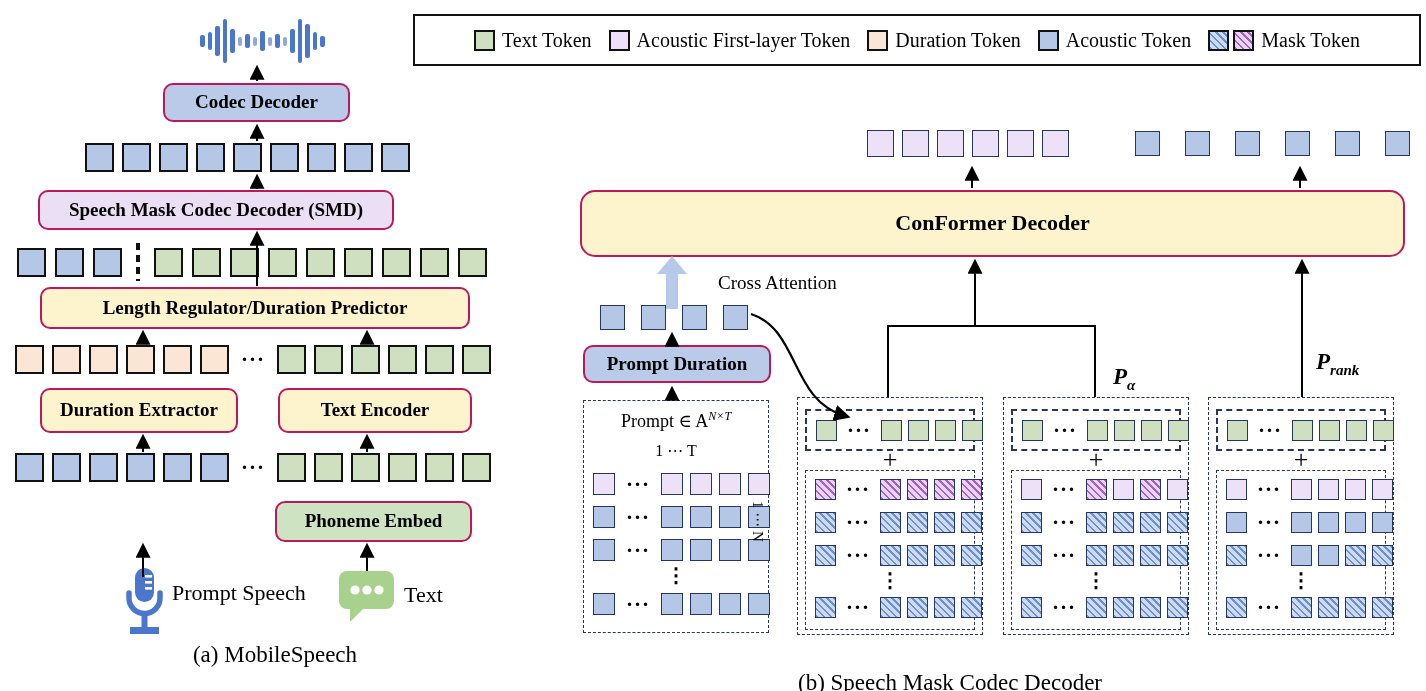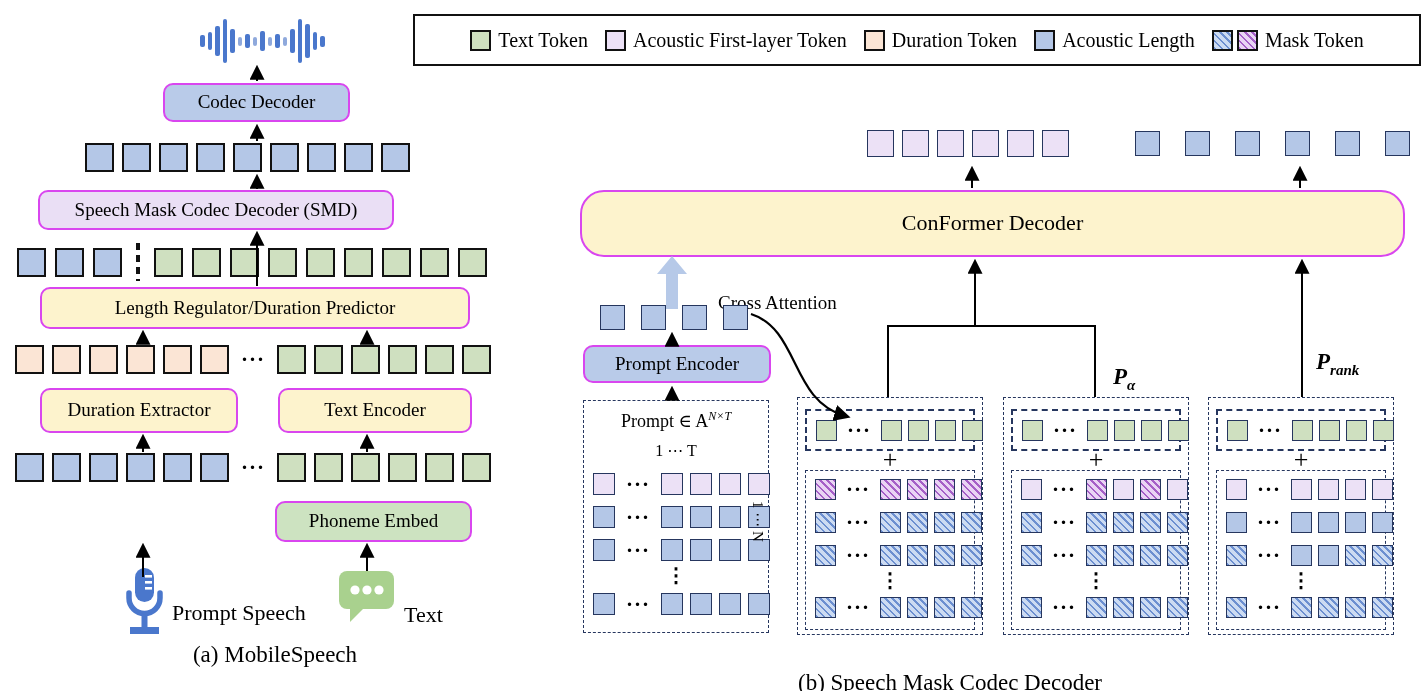--- a/index.html
+++ b/index.html
@@ -1,21 +1,21 @@
 <!DOCTYPE html>
 <html><head>
 <meta charset="utf-8">
 <style>
   html,body{margin:0;padding:0;background:#fff;}
   #fig{position:relative;width:1426px;height:691px;background:#fff;
        font-family:"Liberation Serif","DejaVu Serif",serif;color:#000;overflow:hidden;padding-left:24px;}
 
   
-  .box{position:absolute;box-sizing:border-box;border:2px solid #d946ef;border-radius:10px;
-       display:flex;align-items:center;justify-content:center;font-size:19px;line-height:1.1;text-align:center;}
+  .box{position:absolute;box-sizing:border-box;border:2px solid #be185d;border-radius:10px;
+       display:flex;align-items:center;justify-content:center;font-size:19px;line-height:1.1;text-align:center;font-weight:bold;}
   .fill-blue{background:#b9cbe9;}
   .fill-yellow{background:#fdf3cd;}
   .fill-purple{background:#eadff5;}
   .fill-green{background:#cde3c1;}
 
   
   .trow{position:absolute;display:flex;align-items:center;}
   .tok{display:inline-block;box-sizing:border-box;border:1.7px solid #26365e;flex:0 0 auto;}
   .black-border .tok{border:2px solid #111;}
   .sz29 .tok{width:29px;height:29px;}
@@ -47,21 +47,21 @@
 
   .plabel{position:absolute;font-size:23px;font-weight:bold;font-style:italic;}
   .plabel sub{font-size:15px;font-weight:bold;}
 
   
   #legend{position:absolute;left:413px;top:14px;width:1008px;height:52px;box-sizing:border-box;
       border:2.2px solid #111;display:flex;align-items:center;justify-content:center;gap:17px;font-size:20px;}
   .legend-item{display:flex;align-items:center;gap:7px;}
   .legend-item .sw{display:flex;gap:4px;}
 
-  .label{position:absolute;white-space:nowrap;margin-top:20px;}
+  .label{position:absolute;white-space:nowrap;}
   .caption{position:absolute;font-size:23px;text-align:center;white-space:nowrap;}
 
   
   #waveform{position:absolute;left:200px;top:18px;width:120px;height:46px;
       display:flex;align-items:center;gap:3px;}
   #waveform span{width:4.5px;border-radius:2px;background:#4a77cc;flex:0 0 auto;}
   #waveform span.lt{background:#8fa9dc;}
 
   svg.overlay{position:absolute;left:0;top:0;pointer-events:none;}
   .icon{position:absolute;}
@@ -87,21 +87,21 @@
     <div class="legend-item">
       <span class="sw sz21 black-border">
           <span class="tok tok-peach"></span>
         </span>
       <span>Duration Token</span>
     </div>
     <div class="legend-item">
       <span class="sw sz21 black-border">
           <span class="tok tok-blue"></span>
         </span>
-      <span>Acoustic Length</span>
+      <span>Acoustic Token</span>
     </div>
     <div class="legend-item">
       <span class="sw sz21 black-border">
           <span class="tok tok-mask-blue"></span>
           <span class="tok tok-mask-purple"></span>
         </span>
       <span>Mask Token</span>
     </div>
   </div>
 
@@ -244,35 +244,35 @@
     </div>
   <div class="trow sz25 g25" style="left:1135px;top:131px;">
       <span class="tok tok-blue"></span>
       <span class="tok tok-blue"></span>
       <span class="tok tok-blue"></span>
       <span class="tok tok-blue"></span>
       <span class="tok tok-blue"></span>
       <span class="tok tok-blue"></span>
     </div>
 
-  <div class="box fill-yellow" style="left:580px;top:190px;width:825px;height:67px;border-radius:24px;font-size:22px;">
+  <div class="box fill-yellow" style="left:580px;top:190px;width:825px;height:67px;border-radius:15px;font-size:22px;">
     <span>ConFormer Decoder</span>
   </div>
 
   <div class="label" style="left:718px;top:272px;font-size:19px;">Cross Attention</div>
 
   <div class="trow sz25 g16" style="left:600px;top:305px;">
       <span class="tok tok-blue"></span>
       <span class="tok tok-blue"></span>
       <span class="tok tok-blue"></span>
       <span class="tok tok-blue"></span>
     </div>
 
   <div class="box fill-blue" style="left:583px;top:345px;width:188px;height:38px;">
-    <span>Prompt Encoder</span>
+    <span>Prompt Duration</span>
   </div>
 
   <div class="dashbox" style="left:583px;top:400px;width:186px;height:233px;">
     <div style="position:absolute;top:8px;width:100%;text-align:center;font-size:18px;">
       <span>Prompt ∈ A</span><sup style="font-size:12px;font-style:italic;">N×T</sup>
     </div>
     <div style="position:absolute;top:40px;width:100%;text-align:center;font-size:16px;">1 ⋯ T</div>
     <div class="prow trow sz22 g7" style="top:72px;">
         <span class="tok tok-purple"></span>
         <span class="dots">···</span>

